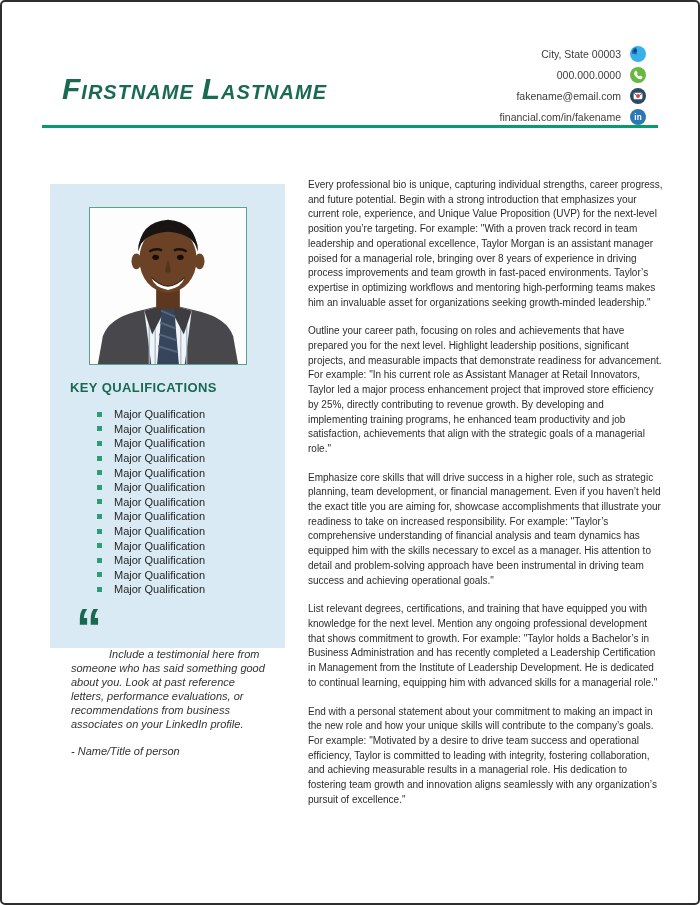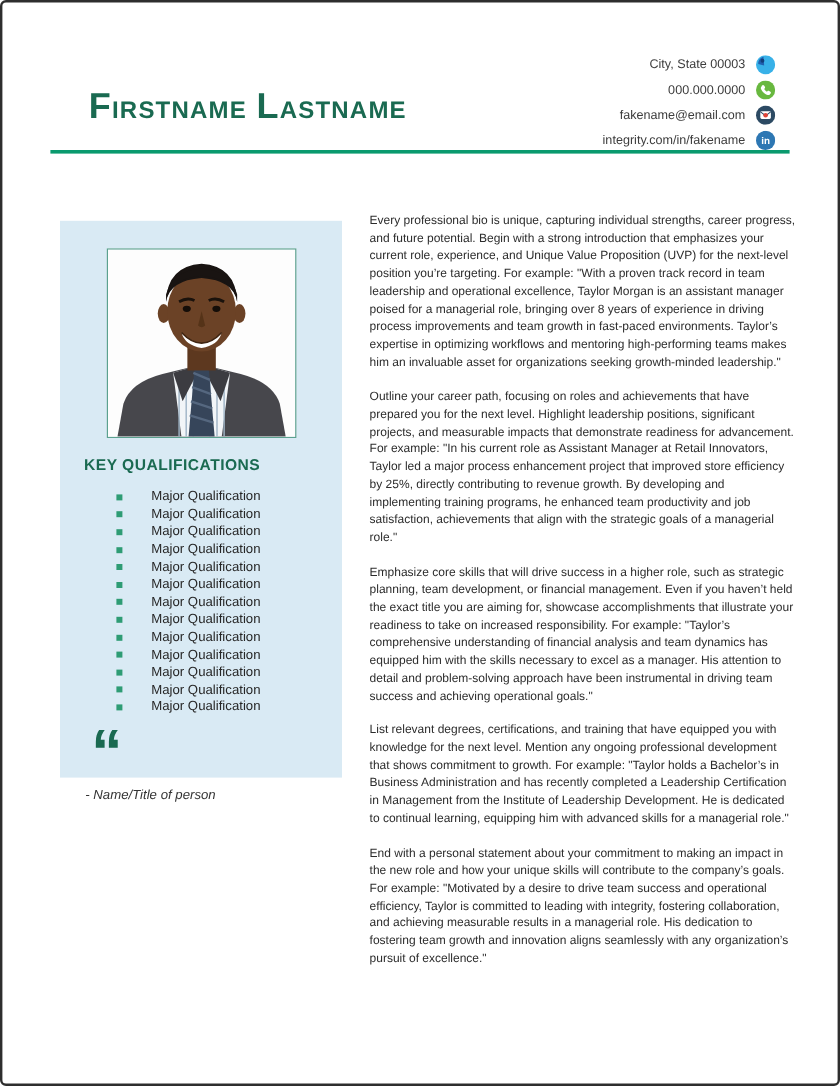--- a/index.html
+++ b/index.html
@@ -4,21 +4,21 @@
 <style>
   html,body { margin:0; padding:0; background:#ffffff; }
   * { box-sizing:border-box; }
   #page {
     position:relative; width:700px; height:905px; background:#fff;
     border:2px solid var(--page-border,#2e2e2e); border-radius:5px; overflow:hidden;
     font-family:"Liberation Sans", sans-serif; color:#2f2f2f;
   }
 
   
-  .name-block { position:absolute; left:72px; top:70px; white-space:nowrap; }
+  .name-block { position:absolute; left:60px; top:70px; white-space:nowrap;font-style:italic; }
   .name-part {
     display:inline-block; text-transform:uppercase; font-weight:700;
     color:var(--green-dark,#1a6a51); font-size:20px; letter-spacing:1px;
   }
   .name-part::first-letter { font-size:30px; }
   .name-part + .name-part { margin-left:8px; }
 
   .contact-block { position:absolute; top:44px; right:52px; }
   .contact-row { display:flex; justify-content:flex-end; align-items:center; gap:9px; height:16px; margin-bottom:5px; }
   .contact-label { font-size:10.5px; color:#3d3d3d; }
@@ -35,21 +35,21 @@
   .sidebar { position:absolute; left:48px; top:182px; width:235px; height:464px; background:var(--sidebar-bg,#d9eaf4); }
   .photo-frame {
     width:158px; height:158px; margin:23px auto 0 auto; background:#fdfdfd;
     border:1px solid #5ba18f; overflow:hidden;
   }
   .quals-title {
     margin:15px 0 0 20px; font-size:13px; font-weight:700; letter-spacing:0.4px;
     color:var(--green-dark,#1a6a51);
   }
   .quals-list { list-style:none; margin:12px 0 0 0; padding:0; }
-  .qual-item { display:flex; align-items:center; gap:24px; padding-left:47px; height:14.6px; font-size:11px; color:#262626; }
+  .qual-item { display:flex; align-items:center; gap:12px; padding-left:47px; height:14.6px; font-size:11px; color:#262626; }
   .bullet-sq { width:5px; height:5px; background:var(--bullet-green,#2e9c74); flex:0 0 5px; }
 
   .quote-glyph {
     margin:20px 0 0 26px; height:26px; line-height:20px; font-size:52px; font-weight:700;
     color:var(--green-dark,#156a52); font-family:"Liberation Sans", sans-serif;
   }
   .testimonial {
     margin:4px 18px 0 21px; font-size:11px; font-style:italic; line-height:14px;
     color:#333; text-indent:38px;
   }
@@ -93,21 +93,21 @@
       <span class="cicon">
         <svg width="16" height="16" viewBox="0 0 16 16">
           <circle cx="8" cy="8" r="8" fill="#2c4a63"></circle>
           <rect x="3.6" y="4.8" width="8.8" height="6.4" rx="1.2" fill="#ffffff"></rect>
           <path d="M3.8 5.2 L8 8.6 L12.2 5.2" fill="none" stroke="#2c4a63" stroke-width="0.9"></path>
           <circle cx="8" cy="8" r="1.9" fill="#e04438"></circle>
         </svg>
       </span>
     </div>
     <div class="contact-row">
-      <span class="contact-label">integrity.com/in/fakename</span>
+      <span class="contact-label">financial.com/in/fakename</span>
       <span class="cicon">
         <svg width="16" height="16" viewBox="0 0 16 16">
           <circle cx="8" cy="8" r="8" fill="#2d77b3"></circle>
           <text x="8" y="11.3" text-anchor="middle" font-family="Liberation Sans, sans-serif" font-size="8.2" font-weight="bold" fill="#ffffff">in</text>
         </svg>
       </span>
     </div>
   </div>
 
   <div class="rule"></div>
@@ -216,20 +216,21 @@
           <span>Major Qualification</span>
         </li>
 
         <li class="qual-item">
           <span class="bullet-sq"></span>
           <span>Major Qualification</span>
         </li>
       </ul>
 
     <div class="quote-glyph">“</div>
+    <div class="testimonial">Include a testimonial here from someone who has said something good about you. Look at past reference letters, performance evaluations, or recommendations from business associates on your LinkedIn profile.</div>
     <div class="testimonial-attr">- Name/Title of person</div>
   </div>
 
   <div class="main-col">
 
       <p>Every professional bio is unique, capturing individual strengths, career progress, and future potential. Begin with a strong introduction that emphasizes your current role, experience, and Unique Value Proposition (UVP) for the next-level position you’re targeting. For example: "With a proven track record in team leadership and operational excellence, Taylor Morgan is an assistant manager poised for a managerial role, bringing over 8 years of experience in driving process improvements and team growth in fast-paced environments. Taylor’s expertise in optimizing workflows and mentoring high-performing teams makes him an invaluable asset for organizations seeking growth-minded leadership."</p>
 
       <p>Outline your career path, focusing on roles and achievements that have prepared you for the next level. Highlight leadership positions, significant projects, and measurable impacts that demonstrate readiness for advancement. For example: "In his current role as Assistant Manager at Retail Innovators, Taylor led a major process enhancement project that improved store efficiency by 25%, directly contributing to revenue growth. By developing and implementing training programs, he enhanced team productivity and job satisfaction, achievements that align with the strategic goals of a managerial role."</p>
 
       <p>Emphasize core skills that will drive success in a higher role, such as strategic planning, team development, or financial management. Even if you haven’t held the exact title you are aiming for, showcase accomplishments that illustrate your readiness to take on increased responsibility. For example: "Taylor’s comprehensive understanding of financial analysis and team dynamics has equipped him with the skills necessary to excel as a manager. His attention to detail and problem-solving approach have been instrumental in driving team success and achieving operational goals."</p>

